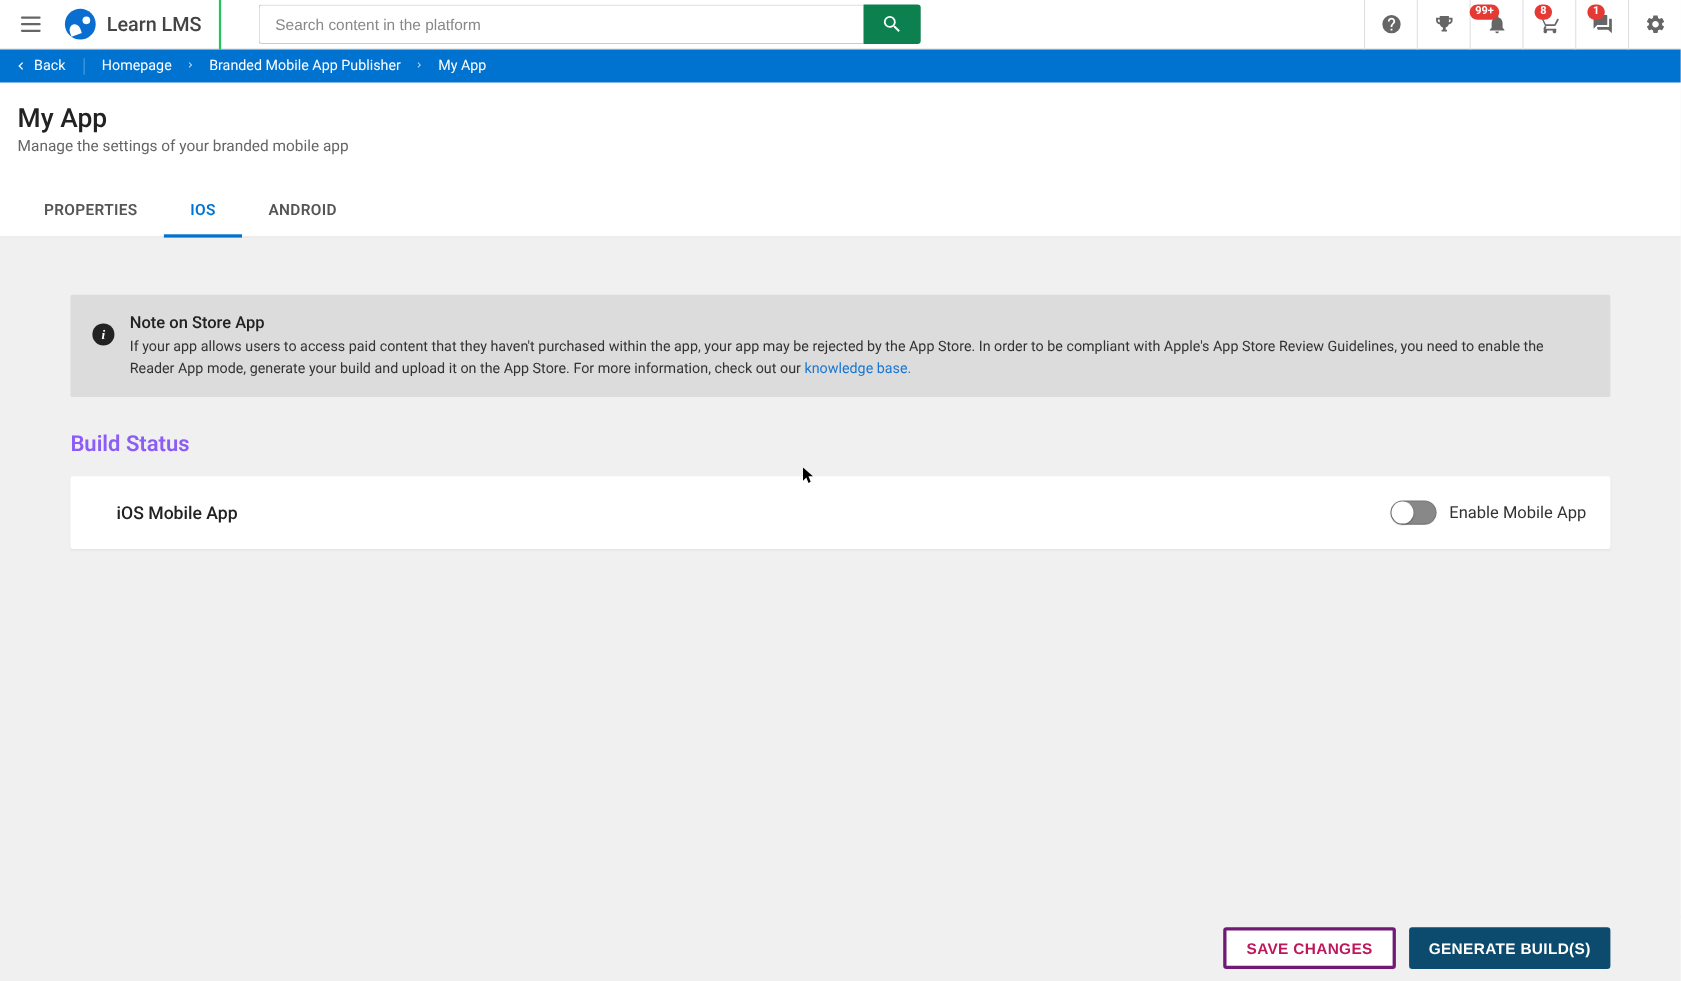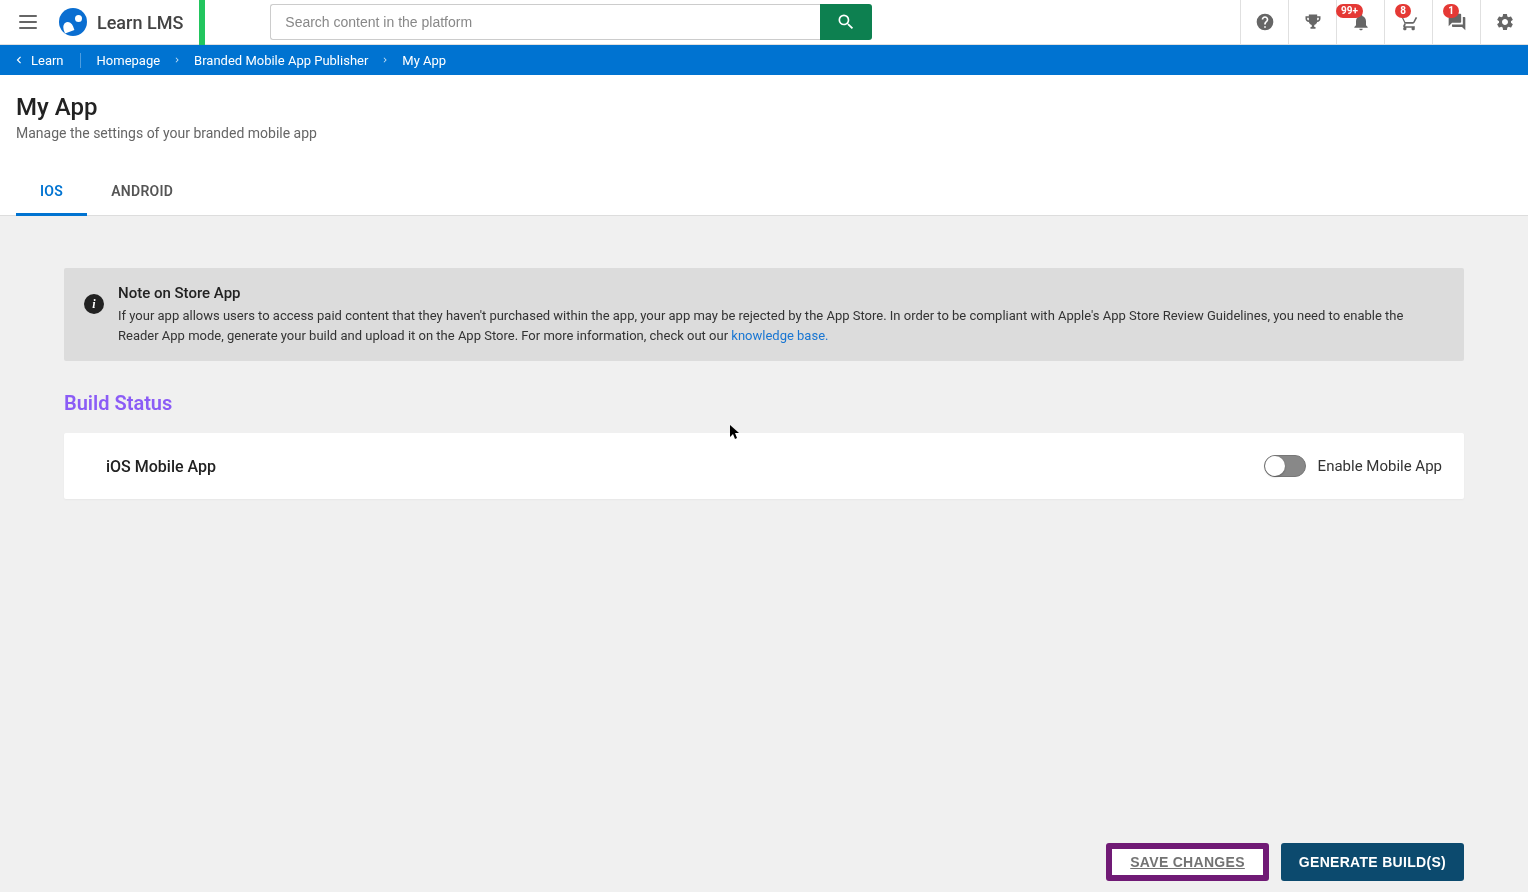--- a/index.html
+++ b/index.html
@@ -3,26 +3,26 @@
 <meta charset="utf-8">
 <style>
 * { box-sizing: border-box; margin: 0; padding: 0; }
 body { font-family: -apple-system, BlinkMacSystemFont, "Segoe UI", Roboto, Arial, sans-serif; background: #fff; color: #333; width: 1528px; height: 892px; overflow: hidden; position: relative; }
 
 
 .top-header { height: 45px; background: #fff; display: flex; align-items: center; border-bottom: 1px solid #e0e0e0; }
 .menu-btn { width: 55px; height: 45px; display: flex; align-items: center; justify-content: center; cursor: pointer; }
 .menu-icon { width: 18px; height: 14px; display: flex; flex-direction: column; justify-content: space-between; }
 .menu-icon span { height: 2px; background: #666; border-radius: 1px; }
-.logo-block { display: flex; align-items: center; height: 45px; padding: 0 16px 0 4px; border-right: 6px solid #22c55e; }
+.logo-block { display: flex; align-items: center; height: 45px; padding: 0 16px 0 4px; border-right: 2px solid #22c55e; }
 .logo-circle { width: 28px; height: 28px; border-radius: 50%; background: #0a6ed1; margin-right: 10px; display: flex; align-items: center; justify-content: center; color: #fff; font-weight: bold; font-size: 16px; position: relative; }
 .logo-circle::after { content: ""; width: 10px; height: 10px; background: #fff; border-radius: 50% 50% 0 0 / 60% 60% 0 0; position: absolute; left: 4px; bottom: 4px; transform: rotate(-20deg);}
 .logo-circle-inner { position:absolute; right:5px; top:7px; width:7px;height:7px;border-radius:50%;background:#fff;}
 .logo-text { font-size: 18px; font-weight: 500; color: #444; }
-.search-wrap { margin-left: 65px; display: flex; align-items: center; }
+.search-wrap { margin-left: 34px; display: flex; align-items: center; }
 .search-input { width: 550px; height: 36px; border: 1px solid #ccc; border-right: none; border-radius: 3px 0 0 3px; padding: 0 14px; font-size: 14px; color: #555; outline: none; }
 .search-input::placeholder { color: #888; }
 .search-btn { width: 52px; height: 36px; background: #0d8050; border: none; border-radius: 0 3px 3px 0; display: flex; align-items: center; justify-content: center; cursor: pointer; }
 .search-btn svg { fill: #fff; width: 20px; height: 20px; }
 
 .header-right { margin-left: auto; display: flex; align-items: stretch; height: 45px; }
 .trial-block { display: flex; align-items: center; padding: 0 20px; border-left: 1px solid #e0e0e0; font-size: 14px; color: #666; cursor: pointer; }
 .trial-days { color: #e53935; margin: 0 4px; }
 .trial-caret { margin-left: 6px; }
 .icon-cell { width: 48px; display: flex; align-items: center; justify-content: center; border-left: 1px solid #e0e0e0; position: relative; cursor: pointer; }
@@ -61,21 +61,21 @@
 .build-card { background: #fff; padding: 22px 22px; display: flex; align-items: center; justify-content: space-between; border-radius: 2px; box-shadow: 0 1px 2px rgba(0,0,0,0.04); }
 .build-label { font-size: 16px; font-weight: 500; color: #222; margin-left: 20px; }
 .toggle-wrap { display: flex; align-items: center; }
 .toggle { width: 42px; height: 22px; background: #888; border-radius: 11px; position: relative; cursor: pointer; margin-right: 12px; border:1px solid #777; }
 .toggle-knob { width: 20px; height: 20px; background: #fff; border-radius: 50%; position: absolute; top: 0px; left: 0px; box-shadow: 0 1px 2px rgba(0,0,0,0.3); }
 .toggle-label { font-size: 15px; color: #333; }
 
 
 .footer { position: absolute; bottom: 0; left: 0; right: 0; height: 60px; background: #f0f0f0; display: flex; align-items: center; justify-content: flex-end; padding: 0 64px; gap: 12px; }
 .btn { height: 38px; padding: 0 18px; font-size: 14px; font-weight: 600; border-radius: 3px; cursor: pointer; letter-spacing: 0.3px; }
-.btn-outline { background: #fff; border: 6px solid #701a75; color: #737373; text-decoration: underline; }
+.btn-outline { background: #fff; border: 3px solid #701a75; color: #be185d; }
 .btn-solid { background: #0c4a6e; border: none; color: #fff; }
 
 .cursor-pointer { position: absolute; top: 425px; left: 730px; width: 12px; height: 16px; }
 .cursor-pointer svg { width: 12px; height: 16px; }
 </style>
 </head>
 <body>
 
 <div class="top-header">
   <div class="menu-btn">
@@ -134,39 +134,40 @@
         </svg>
     </div>
   </div>
 </div>
 
 <div class="breadcrumb-bar">
   <div class="back-link">
     <svg viewBox="0 0 24 24">
         <path d="M15.41 16.59L10.83 12l4.58-4.59L14 6l-6 6 6 6 1.41-1.41z"></path>
       </svg>
-    <span>Learn</span>
+    <span>Back</span>
   </div>
   <span class="crumb">Homepage</span>
   <span class="crumb-sep"><svg viewBox="0 0 24 24">
         <path d="M8.59 16.59L13.17 12 8.59 7.41 10 6l6 6-6 6-1.41-1.41z"></path>
       </svg></span>
   <span class="crumb">Branded Mobile App Publisher</span>
   <span class="crumb-sep"><svg viewBox="0 0 24 24">
         <path d="M8.59 16.59L13.17 12 8.59 7.41 10 6l6 6-6 6-1.41-1.41z"></path>
       </svg></span>
   <span class="crumb">My App</span>
 </div>
 
 <div class="page-head">
   <div class="page-title">My App</div>
   <div class="page-sub">Manage the settings of your branded mobile app</div>
 </div>
 
 <div class="tabs">
+  <div class="tab">PROPERTIES</div>
   <div class="tab active">IOS</div>
   <div class="tab">ANDROID</div>
 </div>
 
 <div class="content">
   <div class="note-box">
     <div class="note-icon">i</div>
     <div>
       <div class="note-title">Note on Store App</div>
       <div class="note-body">

